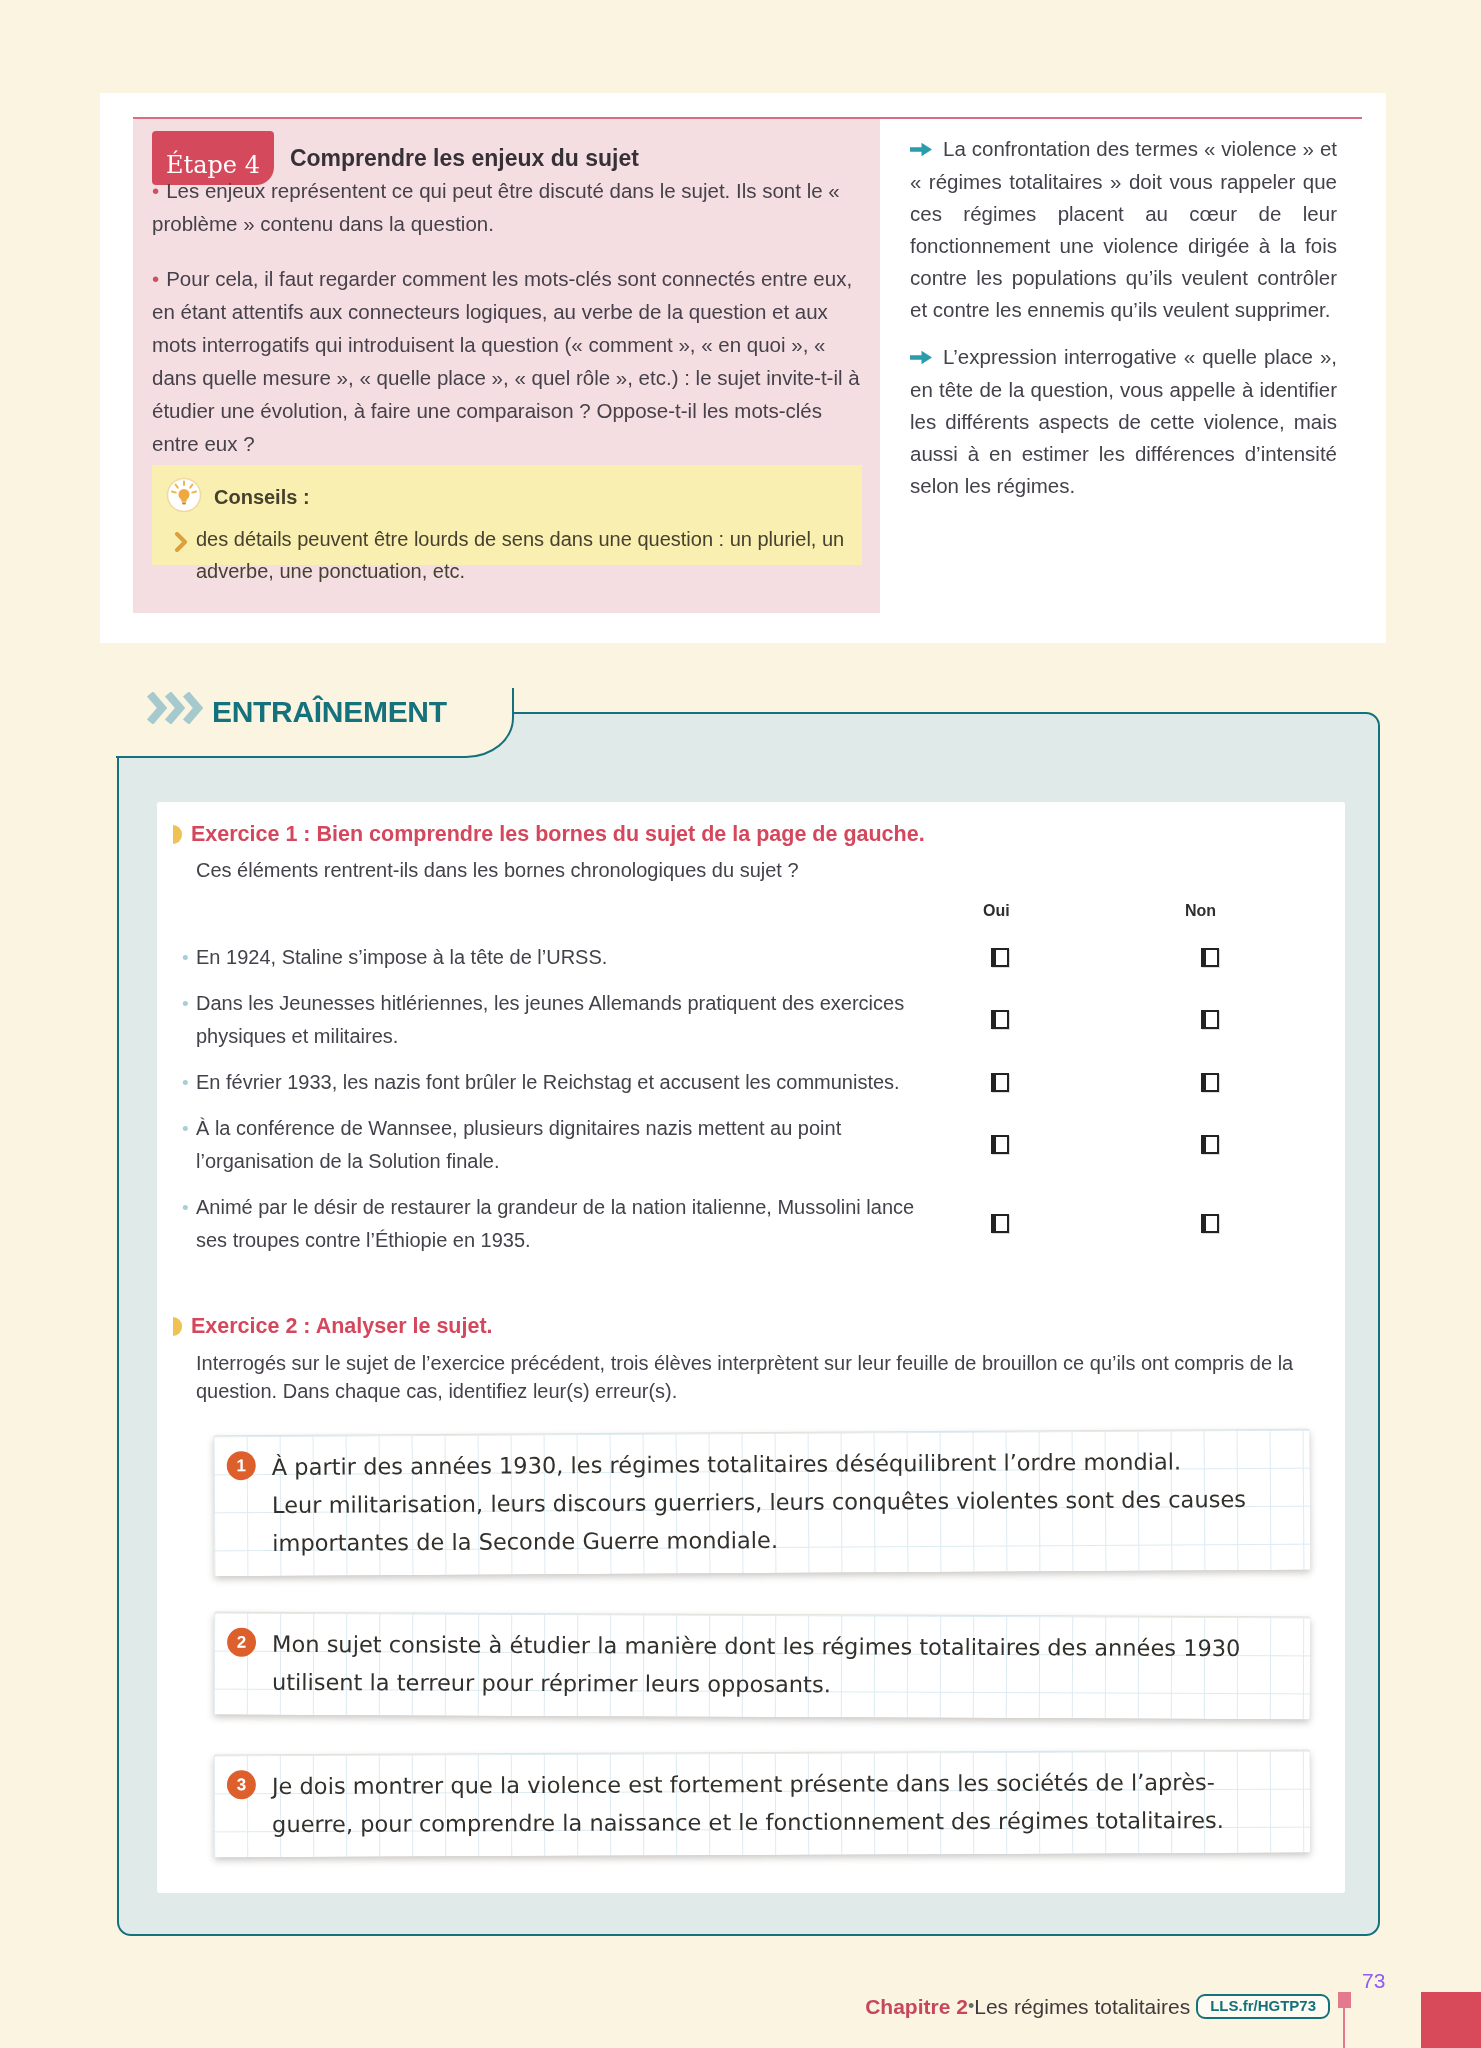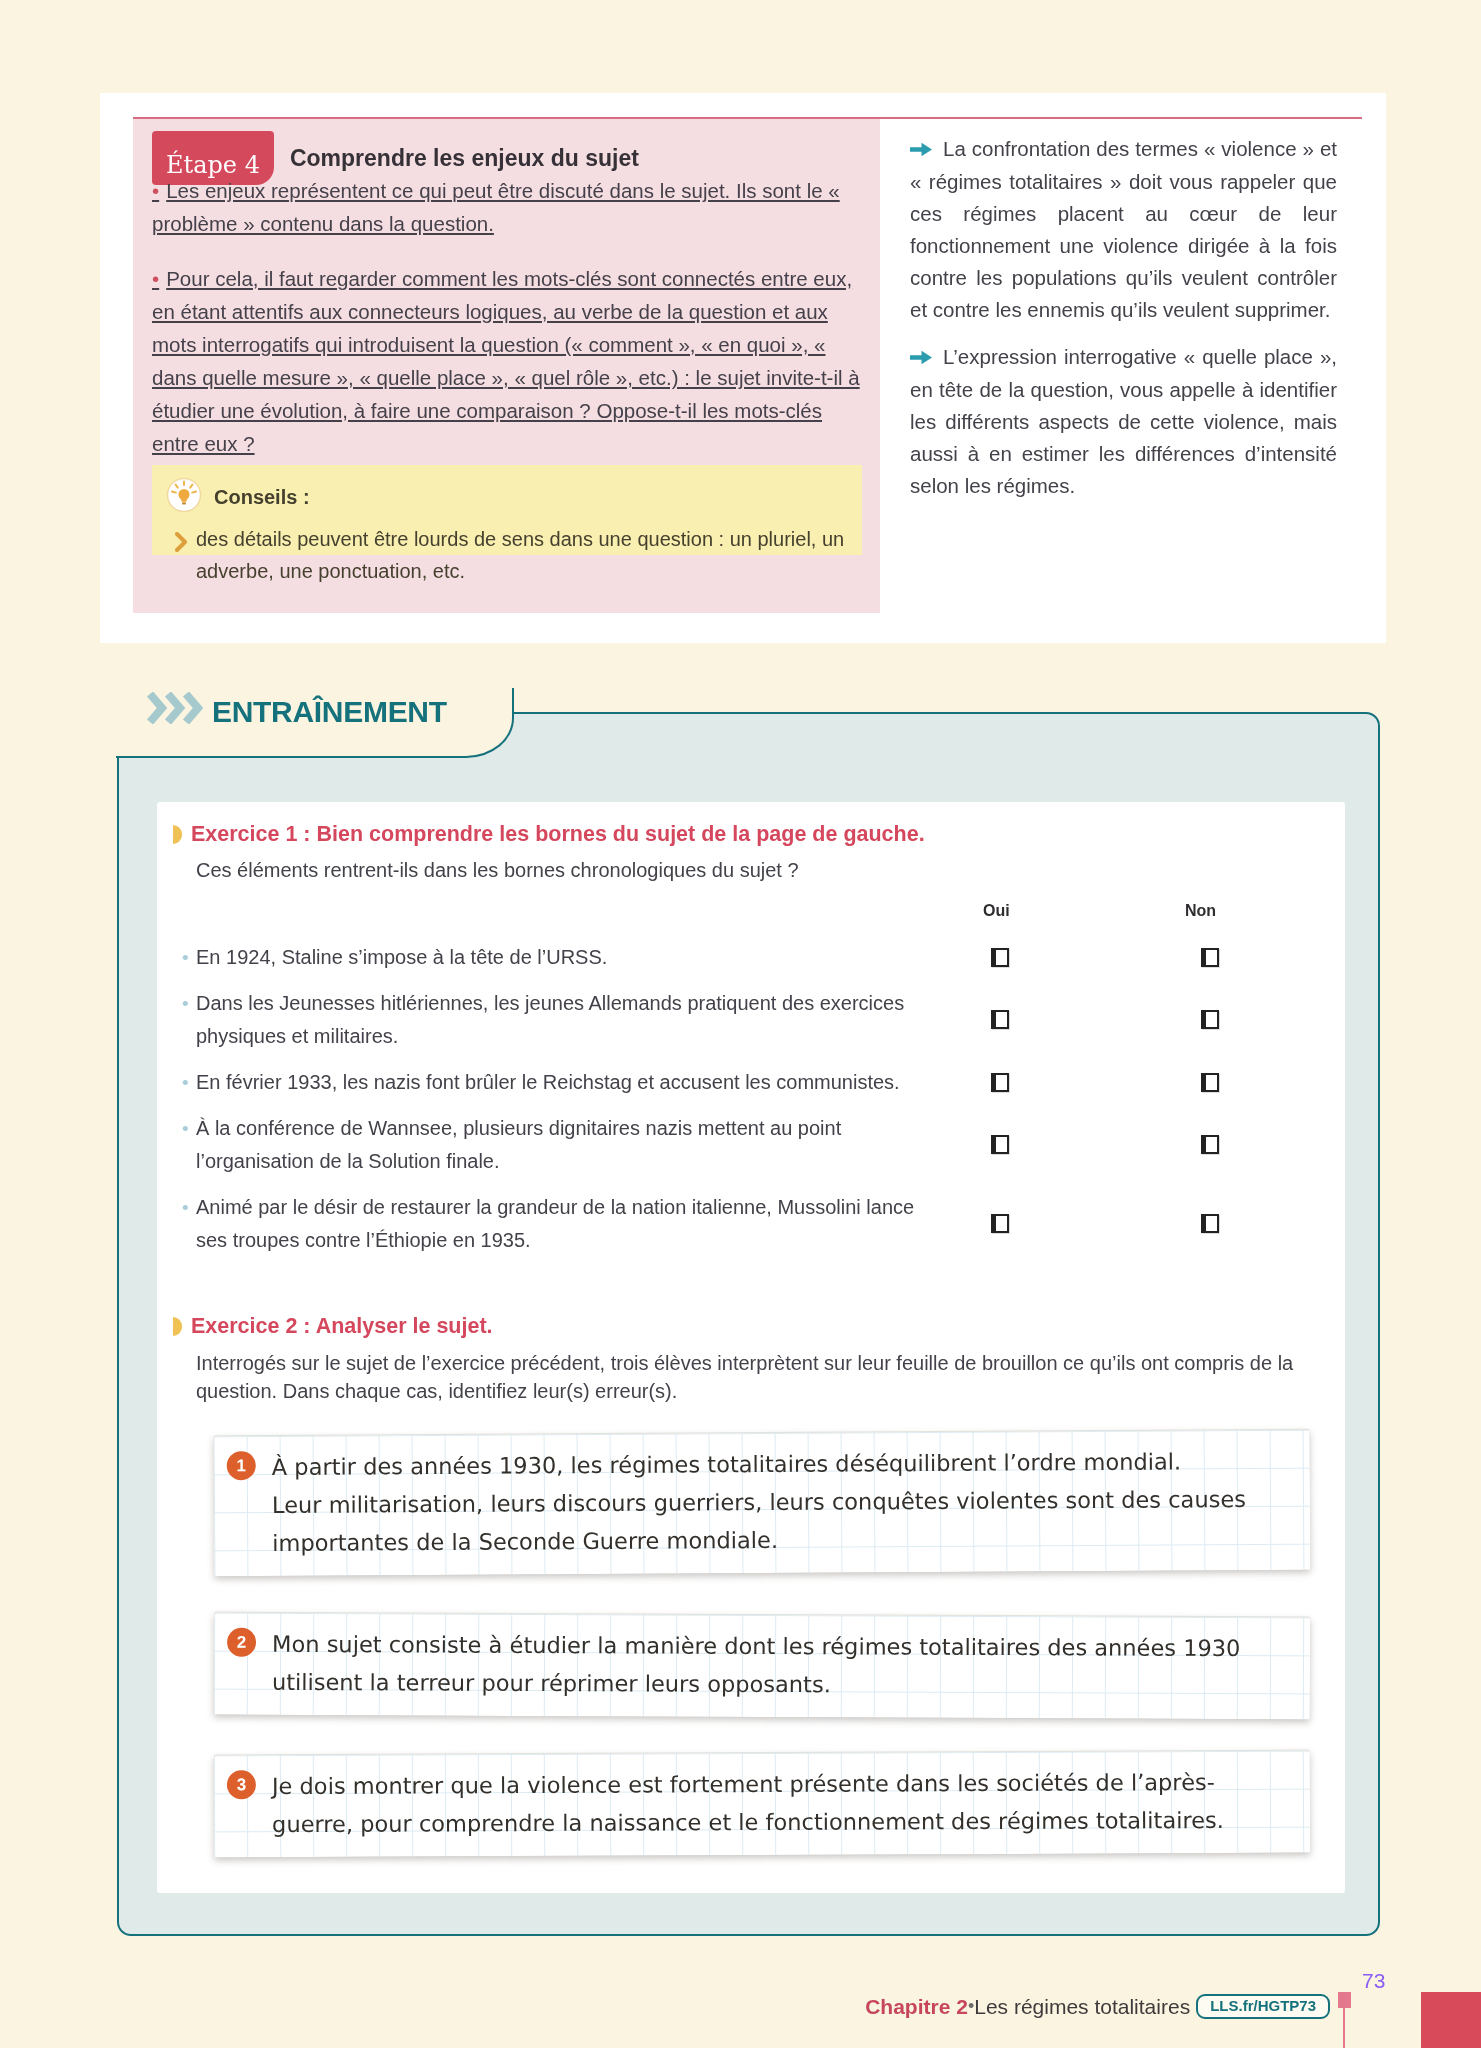--- a/index.html
+++ b/index.html
@@ -7,25 +7,25 @@
         font-family:"Liberation Sans",sans-serif;color:#45414a;}
 
   
   .method-card{position:absolute;left:100px;top:93px;width:1286px;height:550px;background:#ffffff;}
   .rose-rule{position:absolute;left:33px;top:24px;width:1229px;height:2px;background:#d96b82;}
   .pink-panel{position:absolute;left:33px;top:26px;width:747px;height:494px;background:#f5dee2;}
   .step-row{position:absolute;left:19px;top:12px;display:flex;align-items:center;gap:16px;}
   .step-badge{background:#d5495c;color:#fff;font-family:"DejaVu Serif",serif;font-size:24px;
               padding:20px 14px 6px 14px;border-radius:4px 4px 18px 4px;}
   .step-title{margin:0;font-size:23px;font-weight:bold;color:#353136;}
-  .pink-par{position:absolute;margin:0;width:708px;font-size:20.5px;line-height:33px;color:#45414a;text-decoration:underline;}
+  .pink-par{position:absolute;margin:0;width:708px;font-size:20.5px;line-height:33px;color:#45414a;}
   .pink-p1{left:19px;top:55px;}
   .pink-p2{left:19px;top:143px;}
   .red-bullet{color:#cf4f5e;margin-right:7px;}
-  .tip-box{position:absolute;left:19px;top:346px;width:710px;height:90px;background:#f8efb0;}
+  .tip-box{position:absolute;left:19px;top:346px;width:710px;height:100px;background:#f8efb0;}
   .tip-head{position:absolute;left:14px;top:12px;display:flex;align-items:center;gap:12px;}
   .tip-title{font-size:20px;font-weight:bold;color:#46412f;}
   .tip-item{position:absolute;left:22px;top:58px;width:656px;font-size:20px;line-height:32px;
             color:#46412f;padding-left:22px;}
   .tip-chev{position:absolute;left:0;top:6px;}
 
   .right-col{position:absolute;left:810px;top:40px;width:427px;}
   .rc-par{margin:0 0 15px 0;font-size:20.5px;line-height:32px;text-align:justify;color:#45414a;}
   .rc-arrow{display:inline-block;margin-right:10px;vertical-align:-1px;}
 

